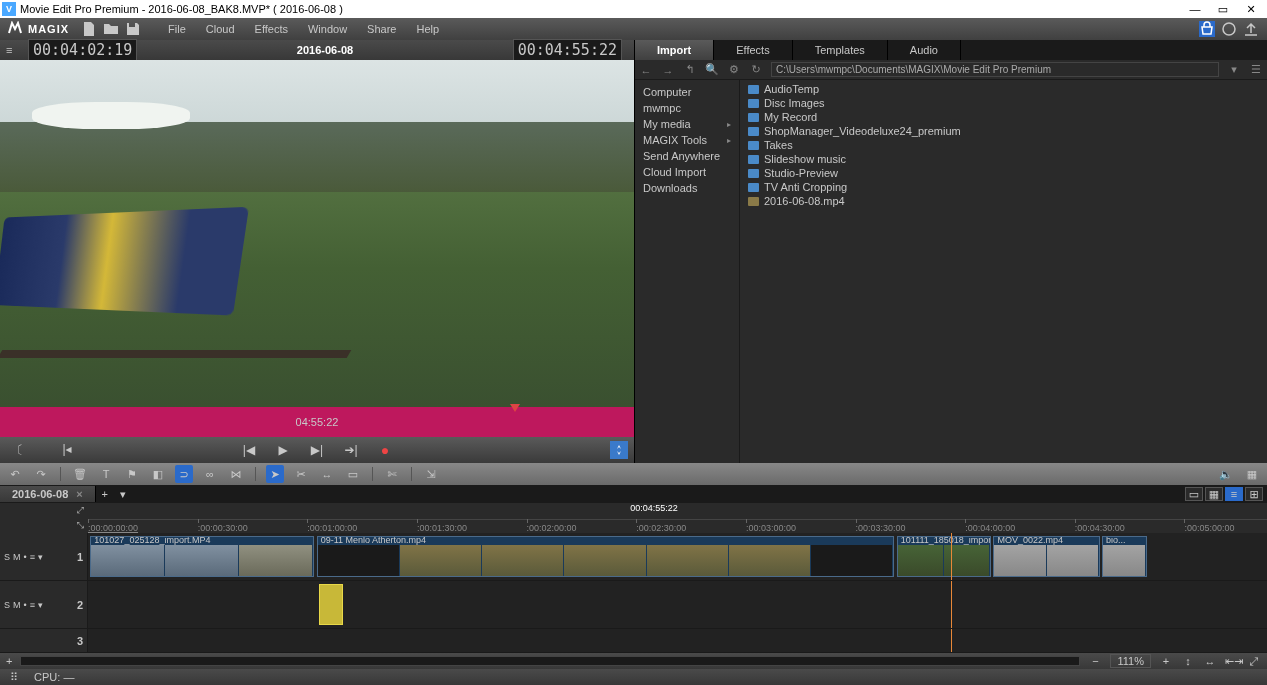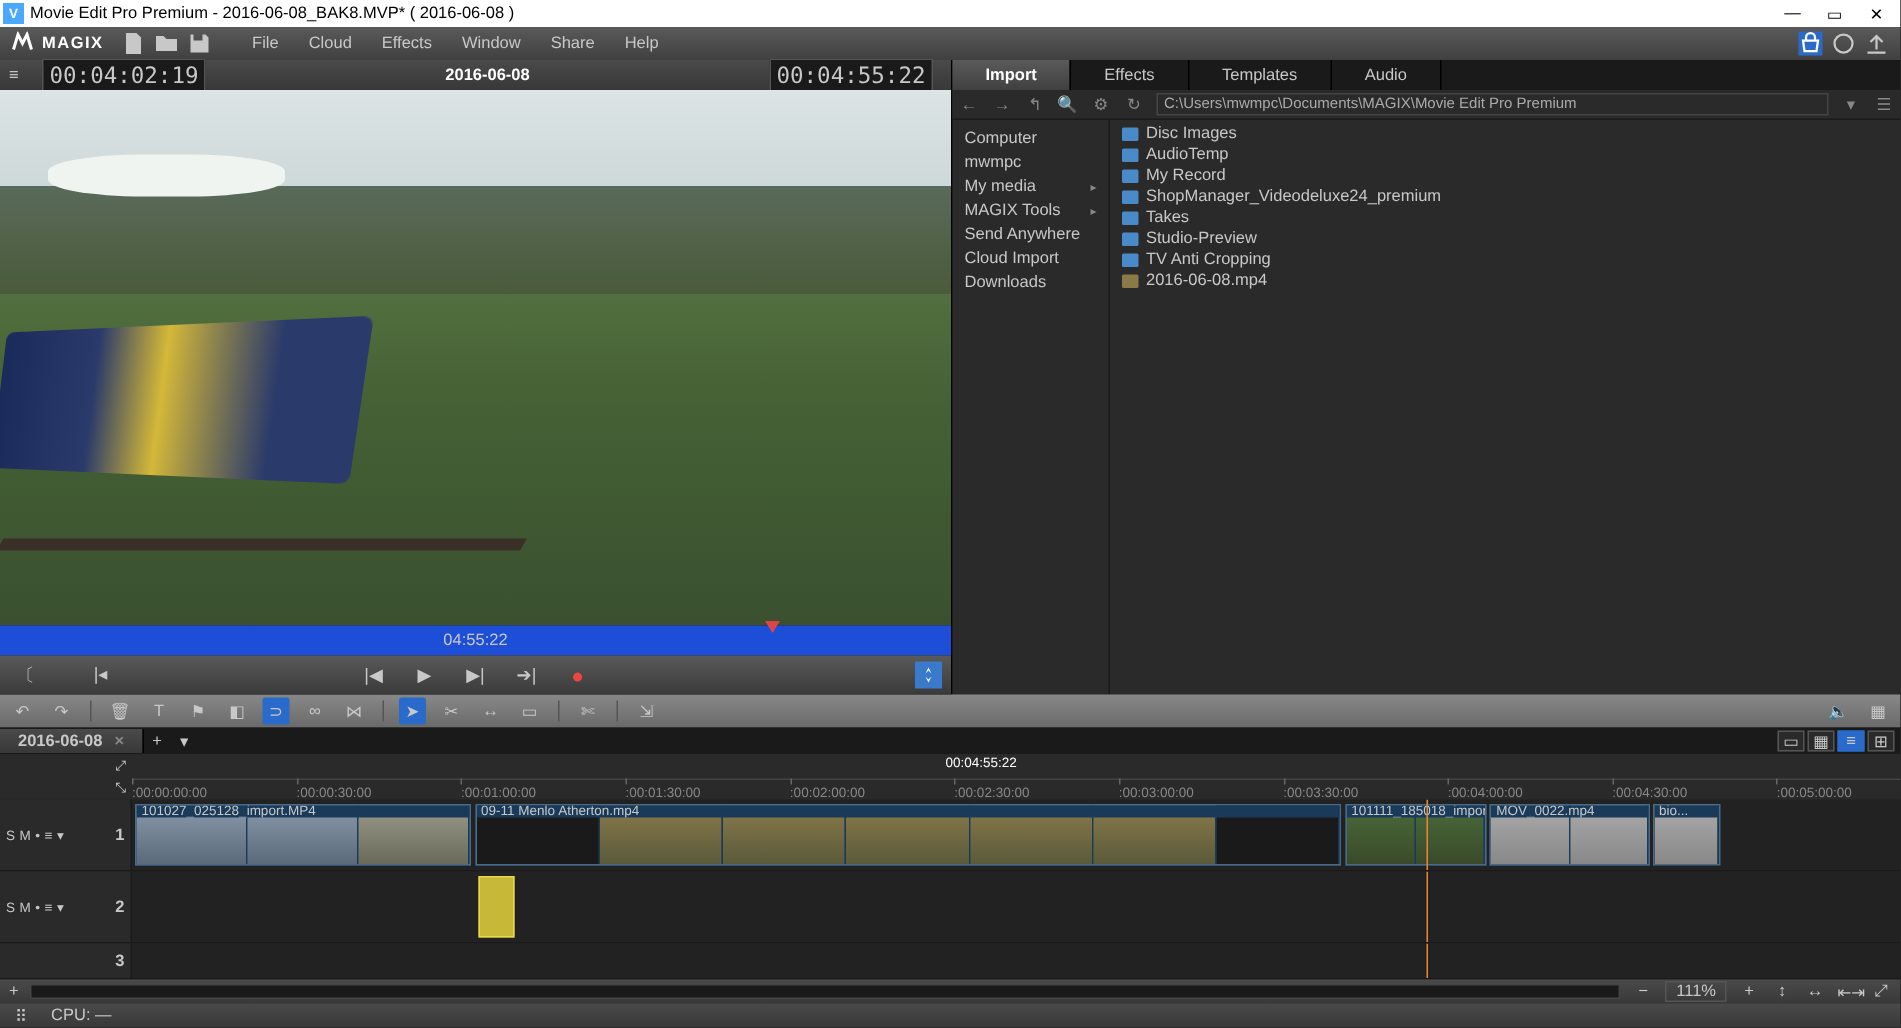--- a/index.html
+++ b/index.html
@@ -18,21 +18,21 @@
 .preview-pane{width:635px;display:flex;flex-direction:column;background:#1a1a1a;border-right:1px solid #000}
 .pv-head{height:20px;background:linear-gradient(#4a4a4a,#383838);display:flex;align-items:center;padding:0 6px}
 .pv-head .burger{width:16px;cursor:pointer}
 .tc-box{background:#1a1a1a;border:1px solid #555;padding:1px 4px;font-family:Consolas,monospace;font-size:15px;margin:0 6px}
 .pv-head .title{flex:1;text-align:center;font-weight:bold;color:#fff}
 .pv-body{flex:1;background:linear-gradient(to bottom,#dce4e4 0%,#c8d4d4 24%,#5a7846 25%,#446034 60%,#3a5030 100%);position:relative;overflow:hidden}
 .train{position:absolute;left:-20px;top:44%;width:40%;height:28%;background:linear-gradient(90deg,#1a2a5a 0%,#2a3a6a 30%,#d4b838 50%,#2a3a6a 80%);border-radius:6px;transform:perspective(400px) rotateY(-20deg) skewX(-8deg)}
 .track{position:absolute;left:0;bottom:14%;width:55%;height:8px;background:#3a3028;transform:skewX(-30deg)}
 .mountain{position:absolute;left:0;top:18%;width:100%;height:20%;background:linear-gradient(#5a6a5a,#4a5a3a)}
 .snow{position:absolute;left:5%;top:12%;width:25%;height:8%;background:#f0f4f0;border-radius:40%}
-.pv-scrub{height:20px;background:#1d4ed8;position:relative;display:flex;align-items:center;justify-content:center;font-size:9px}
+.pv-scrub{height:30px;background:#be185d;position:relative;display:flex;align-items:center;justify-content:center;font-size:9px}
 .pv-scrub .marker{position:absolute;right:18%;top:-3px;width:0;height:0;border-left:5px solid transparent;border-right:5px solid transparent;border-top:8px solid #d44}
 .pv-transport{height:26px;background:linear-gradient(#5a5a5a,#3a3a3a);display:flex;align-items:center;justify-content:center;gap:16px;position:relative}
 .pv-transport .tbtn{cursor:pointer;width:18px;text-align:center;font-size:12px}
 .pv-transport .rec{color:#e44;font-size:14px}
 .pv-transport .pm{position:absolute;left:8px;display:flex;gap:6px}
 .pv-transport .opt{position:absolute;right:6px;width:18px;height:18px;background:#3a7aca;display:flex;align-items:center;justify-content:center}
 .media-pane{flex:1;display:flex;flex-direction:column;background:#2a2a2a}
 .media-tabs{height:20px;background:#1a1a1a;display:flex}
 .mtab{padding:0 22px;display:flex;align-items:center;cursor:pointer;border-right:1px solid #000}
 .mtab.active{background:linear-gradient(#5a5a5a,#404040);color:#fff;font-weight:bold}
@@ -214,37 +214,41 @@
           <div class="tree-item">
             <span>Cloud Import</span>
           </div>
           <div class="tree-item">
             <span>Downloads</span>
           </div>
         </div>
       <div class="file-list" id="file-list">
           <div class="fl-item">
             <span class="fi "></span>
+            <span>AudioTemp</span>
+          </div>
+          <div class="fl-item">
+            <span class="fi "></span>
             <span>Disc Images</span>
           </div>
           <div class="fl-item">
             <span class="fi "></span>
-            <span>AudioTemp</span>
-          </div>
-          <div class="fl-item">
-            <span class="fi "></span>
             <span>My Record</span>
           </div>
           <div class="fl-item">
             <span class="fi "></span>
             <span>ShopManager_Videodeluxe24_premium</span>
           </div>
           <div class="fl-item">
             <span class="fi "></span>
             <span>Takes</span>
+          </div>
+          <div class="fl-item">
+            <span class="fi "></span>
+            <span>Slideshow music</span>
           </div>
           <div class="fl-item">
             <span class="fi "></span>
             <span>Studio-Preview</span>
           </div>
           <div class="fl-item">
             <span class="fi "></span>
             <span>TV Anti Cropping</span>
           </div>
           <div class="fl-item">
@@ -298,21 +302,21 @@
 
 <div class="timeline">
   <div class="ruler-wrap">
     <div class="track-head-spacer">
       <span style="font-size:9px">⤢</span>
       <span style="font-size:9px">⤡</span>
     </div>
     <div class="ruler" id="ruler">
       <div class="playhead-tc">00:04:55:22</div>
       <div class="ruler-ticks" id="ruler-ticks">
-          <span class="rtick" style="left: 0%;">:00:00:00:00</span>
+          <span class="rtick" style="left: 0%; text-decoration: underline;">:00:00:00:00</span>
           <span class="rtick" style="left: 9.3%;">:00:00:30:00</span>
           <span class="rtick" style="left: 18.6%;">:00:01:00:00</span>
           <span class="rtick" style="left: 27.9%; margin-top: 32px;">:00:01:30:00</span>
           <span class="rtick" style="left: 37.2%;">:00:02:00:00</span>
           <span class="rtick" style="left: 46.5%;">:00:02:30:00</span>
           <span class="rtick" style="left: 55.8%;">:00:03:00:00</span>
           <span class="rtick" style="left: 65.1%;">:00:03:30:00</span>
           <span class="rtick" style="left: 74.4%;">:00:04:00:00</span>
           <span class="rtick" style="left: 83.7%;">:00:04:30:00</span>
           <span class="rtick" style="left: 93%;">:00:05:00:00</span>

